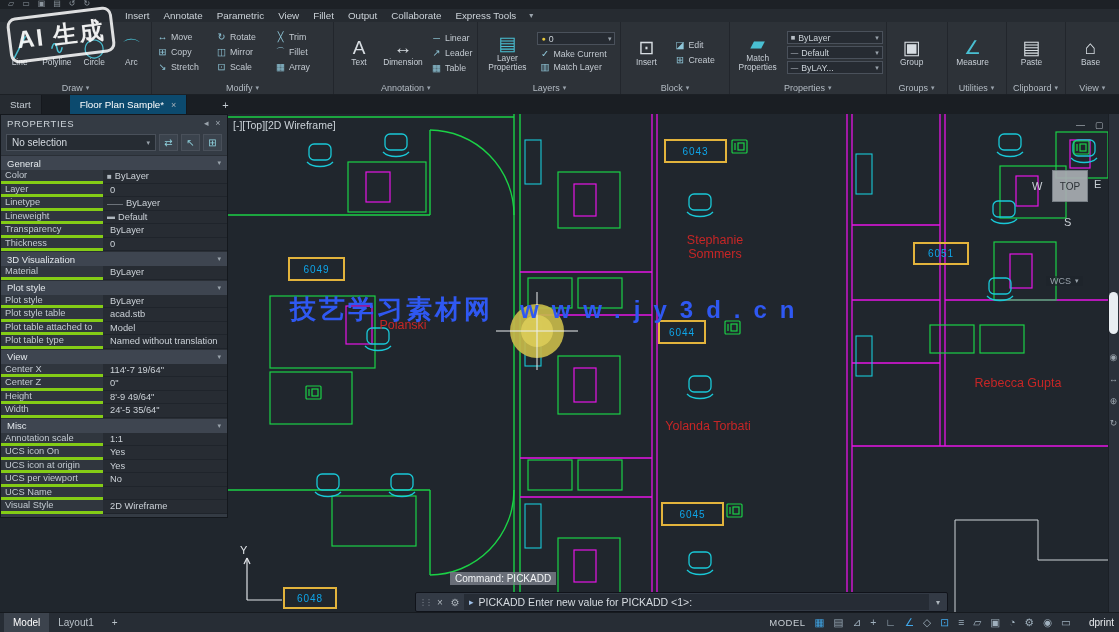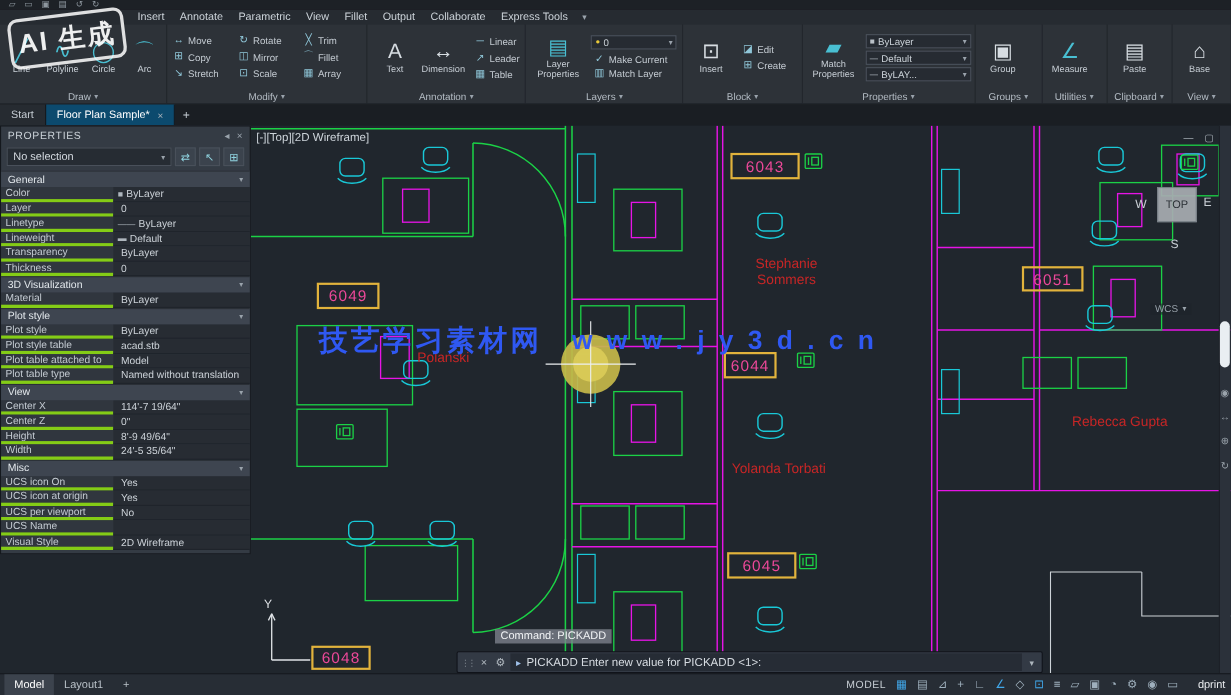--- a/index.html
+++ b/index.html
@@ -25,32 +25,32 @@
   .smcol{display:flex;flex-direction:column;justify-content:center;gap:2px;}
   .smt{display:flex;align-items:center;gap:3px;color:#c3cad1;font-size:8.8px;height:13px;padding:0 2px;white-space:nowrap;cursor:default;}
   .smt .ic{font-size:9.5px;color:#8fc6d8;width:11px;text-align:center;line-height:1;}
   .combo{width:96px;height:13px;background:#262b32;border:1px solid #4a515b;display:flex;align-items:center;gap:3px;padding:0 3px;color:#ccd3d9;font-size:8.8px;white-space:nowrap;}
   .combo .chev{margin-left:auto;}
   .combo .pre2{font-style:normal;font-size:7.5px;color:#b9c0c7;}
   .combo.lay{width:78px;}
   .dot{font-style:normal;color:#e8c93a;font-size:7px;}
 
   
-  .ftabs{position:absolute;left:0;top:95px;width:1119px;height:19px;background:#1a1e23;display:flex;align-items:flex-end;}
+  .ftabs{position:absolute;left:0;top:95px;width:1119px;height:19px;background:#1a1e23;display:flex;align-items:flex-end;gap:28px;}
   .ftab{height:19px;display:flex;align-items:center;padding:0 10px;font-size:9.8px;color:#c4cbd2;background:#262b31;border-right:1px solid #15181d;gap:7px;cursor:default;white-space:nowrap;}
   .ftab.active{background:#0c4a6e;color:#fff;}
   .ftab .x{color:#aab2ba;font-size:9px;}
   .ftab-add{width:20px;height:19px;display:flex;align-items:center;justify-content:center;color:#c4cbd2;font-size:11px;}
 
   
   .canvas{position:absolute;left:0;top:114px;width:1119px;height:498px;background:#20262d;z-index:1;}
   .plan{position:absolute;left:228px;top:0;width:891px;height:498px;overflow:hidden;}
   .vplabel{position:absolute;left:5px;top:5px;color:#ccd3d9;font-size:10.5px;z-index:3;}
   .winctl{position:absolute;left:848px;top:6px;display:flex;gap:10px;color:#aeb6bd;font-size:9px;z-index:4;}
-  .roomtag{position:absolute;border:2px solid #e2b33c;color:#ec4899;display:flex;align-items:center;justify-content:center;font-size:14px;z-index:3;letter-spacing:1px;}
+  .roomtag{position:absolute;border:2px solid #e2b33c;color:#0ea5e9;display:flex;align-items:center;justify-content:center;font-size:10px;z-index:3;letter-spacing:1px;}
   .cadname{position:absolute;color:#c62626;font-size:12.5px;line-height:1.12;text-align:center;z-index:3;}
   .wm-cn{position:absolute;left:62px;top:178px;color:#2f58f2;font-size:26px;font-weight:bold;letter-spacing:3px;z-index:6;white-space:nowrap;}
   .wm-url{position:absolute;left:292px;top:182px;color:#2f58f2;font-size:24px;font-weight:bold;letter-spacing:13px;z-index:6;white-space:nowrap;}
   .tooltip{position:absolute;left:318px;top:231px;height:17px;background:#111519;border:1px solid #878f98;color:#d9dee3;font-size:9.5px;display:flex;align-items:center;padding:0 4px;gap:4px;white-space:nowrap;z-index:7;}
   .tooltip .caret{width:7px;height:11px;background:#3e7fd6;}
   .cmdecho{position:absolute;left:222px;top:458px;background:rgba(125,131,141,.78);color:#f2f4f6;font-size:10px;padding:1px 5px;white-space:nowrap;z-index:7;}
   .vc-cube{position:absolute;left:824px;top:56px;width:36px;height:32px;background:#a7acb1;color:#2e3338;font-size:10px;display:flex;align-items:center;justify-content:center;border:1px solid #7e858c;opacity:.93;z-index:5;}
   .vc-letter{position:absolute;color:#c9cfd5;font-size:11px;z-index:5;}
   .vc-wcs{position:absolute;left:818px;top:162px;color:#98a1aa;font-size:9px;background:rgba(30,35,41,.6);padding:0 4px;display:flex;gap:4px;align-items:center;z-index:5;}
   .ucs-y{position:absolute;left:12px;top:430px;color:#dfe3e7;font-size:11px;z-index:3;}
@@ -522,21 +522,21 @@
       <span>—</span>
       <span>▢</span>
       <span>×</span>
     </div>
 
     <div class="roomtag" style="left:436px;top:25px;width:63px;height:24px;">6043</div>
     <div class="roomtag" style="left:60px;top:143px;width:57px;height:24px;">6049</div>
     <div class="roomtag" style="left:430px;top:206px;width:48px;height:24px;">6044</div>
     <div class="roomtag" style="left:433px;top:388px;width:63px;height:24px;">6045</div>
     <div class="roomtag" style="left:55px;top:473px;width:54px;height:22px;">6048</div>
-    <div class="roomtag" style="left:701px;top:128px;width:56px;height:23px;">6051</div>
+    <div class="roomtag" style="left:685px;top:128px;width:56px;height:23px;">6051</div>
 
     <div class="cadname" style="left:438px;top:119px;width:98px;">Stephanie Sommers</div>
     <div class="cadname" style="left:133px;top:204px;width:84px;">Polanski</div>
     <div class="cadname" style="left:437px;top:305px;width:86px;">Yolanda Torbati</div>
     <div class="cadname" style="left:744px;top:262px;width:92px;">Rebecca Gupta</div>
 
     <div class="wm-cn">技艺学习素材网</div>
     <div class="wm-url">www.jy3d.cn</div>
 
 
@@ -733,20 +733,27 @@
   </div>
 
   <div>
     <div class="psec-h">
       <span>Misc</span>
         <span class="sp"></span>
       <span class="chev">▾</span>
     </div>
     <div>
 
+    <div class="prow">
+        <span class="plab">Annotation scale</span>
+        <span class="pval">
+            <i class="pre"></i>
+            <span>1:1</span>
+          </span>
+      </div>
         <div class="prow">
         <span class="plab">UCS icon On</span>
         <span class="pval">
             <i class="pre"></i>
             <span>Yes</span>
           </span>
       </div>
         <div class="prow">
         <span class="plab">UCS icon at origin</span>
         <span class="pval">

